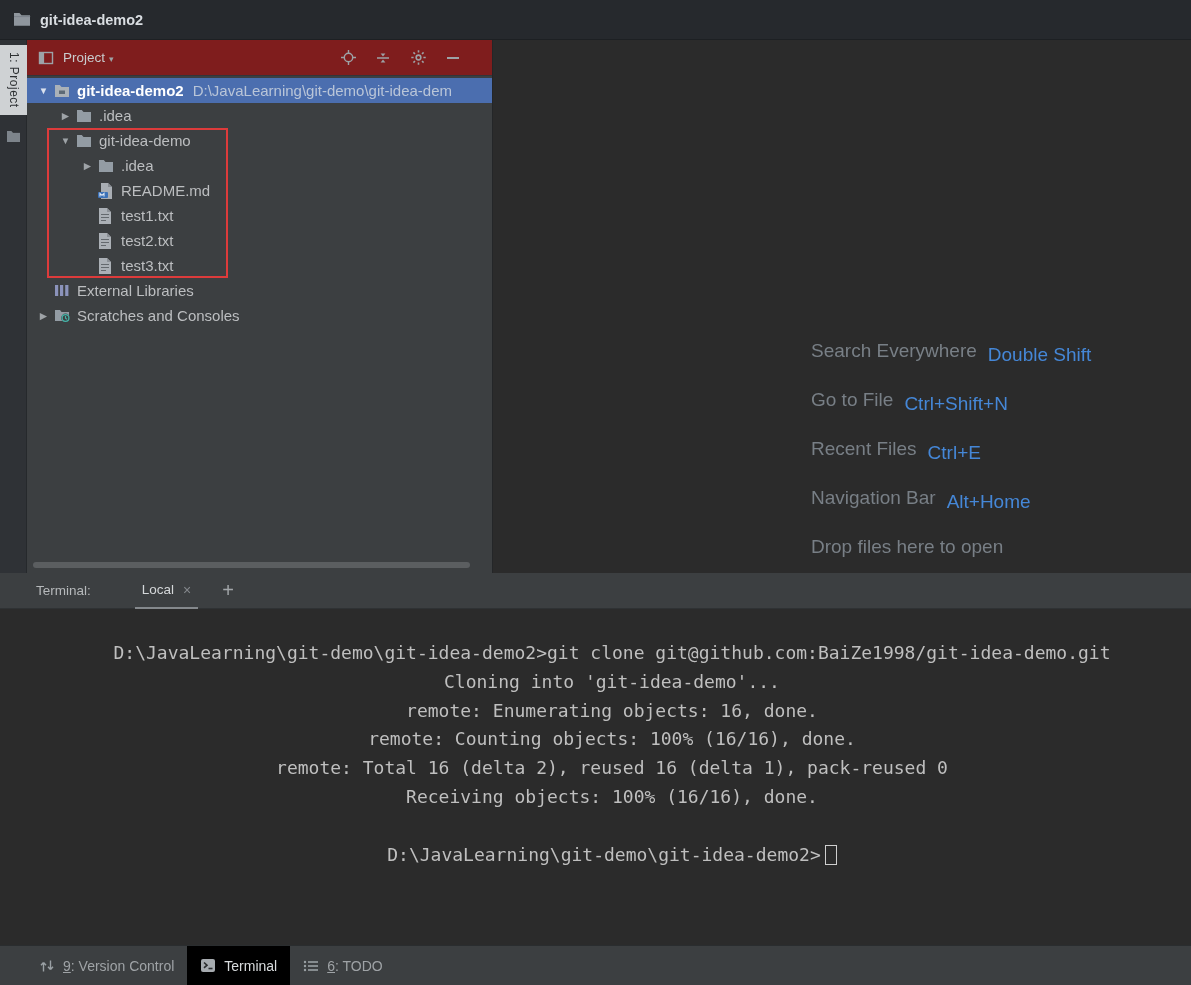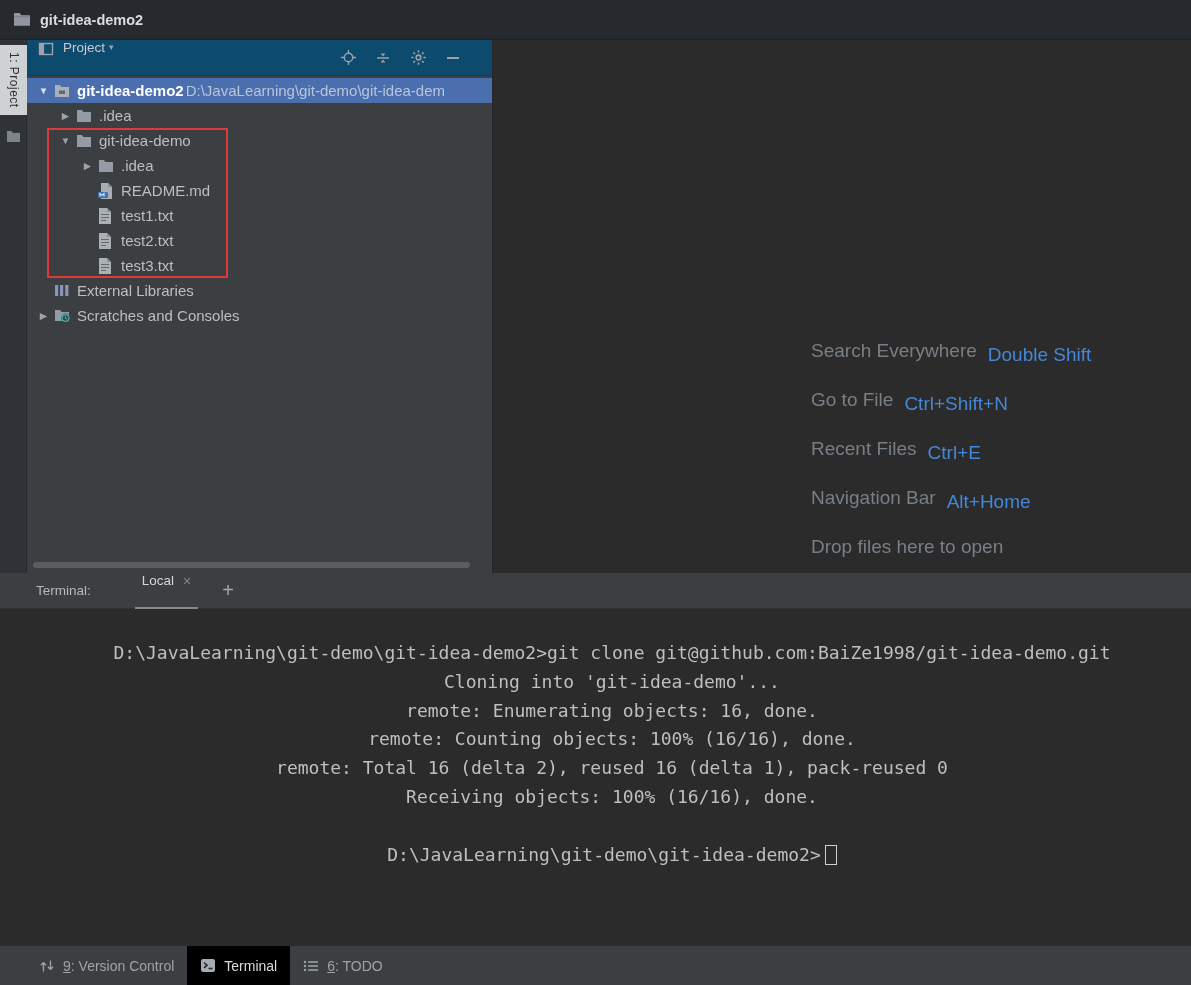--- a/index.html
+++ b/index.html
@@ -20,56 +20,56 @@
   .vtext { writing-mode:vertical-rl; text-orientation:mixed; font-size:12px; letter-spacing:.5px; }
   .stripe-btn-active { position:absolute; left:0; top:5px; width:27px; padding:7px 0;
                        background:#cfd2d4; color:#2e3133; display:flex; flex-direction:column; align-items:center; }
   .stripe-icon-project { position:absolute; left:6px; top:90px; display:inline-flex; }
   .stripe-grp { position:absolute; left:0; width:27px; display:flex; flex-direction:column;
                 align-items:center; gap:7px; color:#989da1; }
   .s-icon { display:inline-flex; }
 
   
   .project-panel { position:absolute; left:27px; top:40px; width:465px; height:533px; background:#3c3f41; }
-  .panel-header { height:36px; background:#0c4a6e; border-bottom:1px solid #323539;
-                  display:flex; padding:0 30px 0 10px; }
+  .panel-header { height:36px; background:#7f1d1d; border-bottom:1px solid #323539;
+                  display:flex; align-items:center; padding:0 30px 0 10px; }
   .ph-title { color:#c9ccce; font-size:13.5px; margin:0 4px 0 8px; }
   .ph-chev { color:#9da2a6; font-size:9px; padding-top:2px; }
   .ph-spacer { flex:1; }
   .ph-icons { display:flex; align-items:center; gap:17px; }
   .icon-btn { width:18px; height:18px; display:inline-flex; align-items:center; justify-content:center; }
 
   .tree { position:absolute; left:0; right:0; top:36px; bottom:0; overflow:hidden; padding-top:2px; }
   .tree-row { height:25px; display:flex; align-items:center; white-space:nowrap;
               overflow:hidden; font-size:15px; color:#bcbec0; }
   .tree-row.selected { background:var(--selection-blue,#4b6eaf); color:#fff; }
   .arrow { width:21px; min-width:21px; text-align:center; font-size:9.5px; color:#9ea3a7; }
   .selected .arrow { color:#d9e1ee; }
   .tree-icon { width:17px; min-width:17px; height:16px; margin-right:6px;
                display:inline-flex; align-items:center; }
   .selected .tree-label { font-weight:bold; }
-  .tree-suffix { margin-left:2px; color:#b9c5d8;text-align:right; }
+  .tree-suffix { margin-left:9px; color:#b9c5d8;text-align:right; }
   .annotation-box { position:absolute; left:20px; top:88px; width:181px; height:150px;
                     border:2px solid var(--annotation-red,#dd3b3b); z-index:3; pointer-events:none; }
   .hscroll { position:absolute; left:6px; bottom:5px; width:437px; height:6px;
              border-radius:3px; background:#5b5e60; }
 
   
   .editor { position:absolute; left:492px; top:40px; width:699px; height:533px;
             background:#2b2b2b; border-left:1px solid #242628; }
   .shortcuts { position:absolute; left:318px; top:286px; }
   .sc-line { height:49px; display:flex; align-items:center; font-size:19px; color:#787f86; }
   .sc-keys { color:var(--shortcut-blue,#4587d7); margin-left:11px;margin-top:8px; }
 
   
   .terminal { position:absolute; left:0; top:573px; width:1191px; height:372px; background:#2b2b2b; }
   .term-header { height:36px; background:#3c3f41; border-bottom:1px solid #2f3234;
                  display:flex; align-items:center; padding-left:36px; }
   .term-label { font-size:13.5px; color:#b6b9bb; margin-right:44px; }
-  .term-tab { height:36px; display:flex; align-items:flex-start; gap:9px; padding:0 7px;
+  .term-tab { height:36px; display:flex; align-items:center; gap:9px; padding:0 7px;
               border-bottom:2px solid #84888c; color:#d4d7d9; font-size:13.5px; }
   .term-close { color:#85898d; font-size:14px; }
   .term-plus { margin-left:24px; color:#a2a6a9; font-size:20px; }
   .term-body { padding:30px 0 0 33px; font-family:"DejaVu Sans Mono",monospace;
                font-size:18px; line-height:28.8px; color:#bfbfbf; }
   .t-line { min-height:28.8px; white-space:pre;text-align:center; }
   .cursor { display:inline-block; width:12px; height:20px; border:1.5px solid #cfcfcf;
             margin-left:4px; vertical-align:-4px; }
 
   

